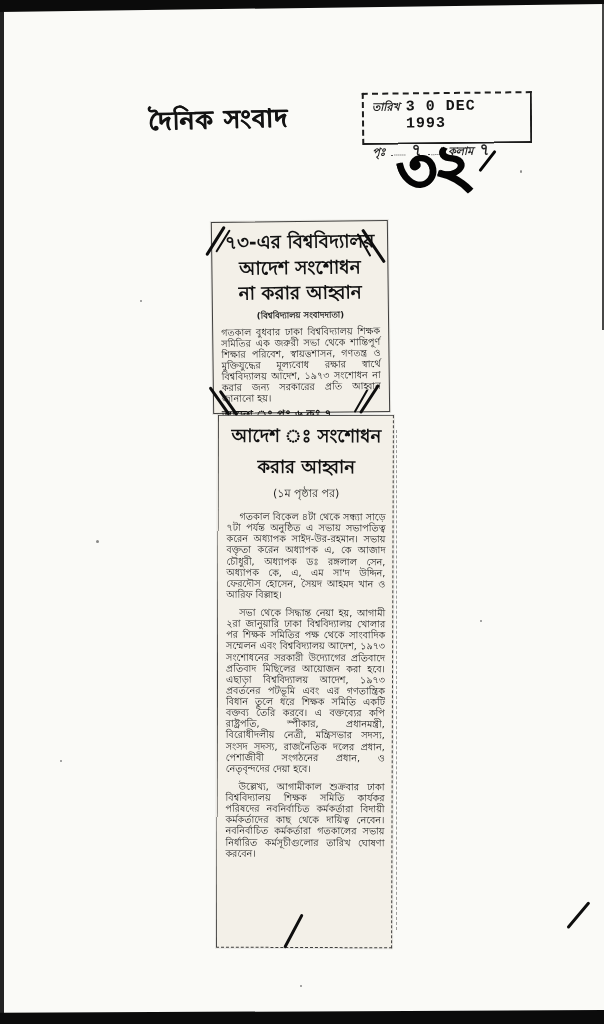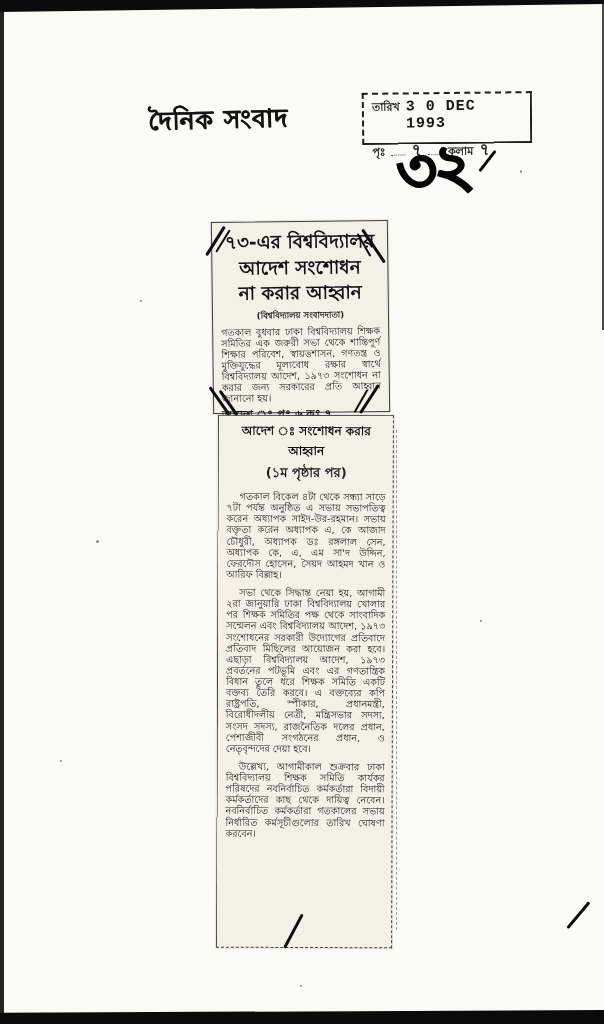--- a/index.html
+++ b/index.html
@@ -37,21 +37,21 @@
   
   .stamp {
     position: absolute; left: 362px; top: 92px; width: 170px; height: 52px;
     border: 2px solid #1d1d1d;
     border-style: dashed solid solid dashed;
     background: transparent;
     transform: rotate(-0.6deg);
     padding: 4px 6px 2px 8px;
   }
   .stamp-row { display: flex; align-items: baseline; gap: 6px; }
-  .stamp-label { font-size: 11px; font-weight: 700; color: #202020; }
+  .stamp-label { font-size: 11px; font-weight: 700; color: #202020; font-style: italic; }
   .stamp-date {
     font-family: "Liberation Mono", "DejaVu Sans Mono", monospace;
     font-size: 15px; font-weight: 700; letter-spacing: 1px; color: #161616;
   }
   .stamp-dots { flex: 0 0 14px; border-bottom: 1px dotted #555; height: 10px; }
   .stamp-hand {
     font-size: 16px; font-weight: 700; color: #222;
     transform: rotate(8deg); display: inline-block;
   }
   .stamp-row2 { margin-top: 5px; }
@@ -98,24 +98,24 @@
   }
   .lead, .para {
     font-size: 9.6px; line-height: 1.16; text-align: justify;
     color: #1c1c1c; margin-top: 3px;
   }
   .para { text-indent: 13px; margin-top: 7px; }
   .jump {
     font-size: 11.5px; font-weight: 800; margin-top: 3px; color: #111;
   }
   .cont-heading {
-    text-align: center; font-size: 12px; font-weight: 800; color: #111;
+    text-align: center; font-size: 18px; font-weight: 800; color: #111;
   }
   .cont-sub {
-    text-align: center; font-size: 13px; font-weight: 700;
+    text-align: center; font-size: 11px; font-weight: 400;
     margin: 1px 0 4px 0; color: #1e1e1e;
   }
 
   
   .mark { position: absolute; background: #0e0e0e; border-radius: 2px; }
   .m1 { left: 214px; top: 224px; width: 3px; height: 34px; transform: rotate(32deg); }
   .m2 { left: 222px; top: 228px; width: 2px; height: 26px; transform: rotate(32deg); }
   .m3 { left: 372px; top: 226px; width: 3px; height: 40px; transform: rotate(-34deg); }
   .m4 { left: 363px; top: 232px; width: 2px; height: 26px; transform: rotate(-30deg); }
   .m5 { left: 218px; top: 384px; width: 3px; height: 34px; transform: rotate(-35deg); }

